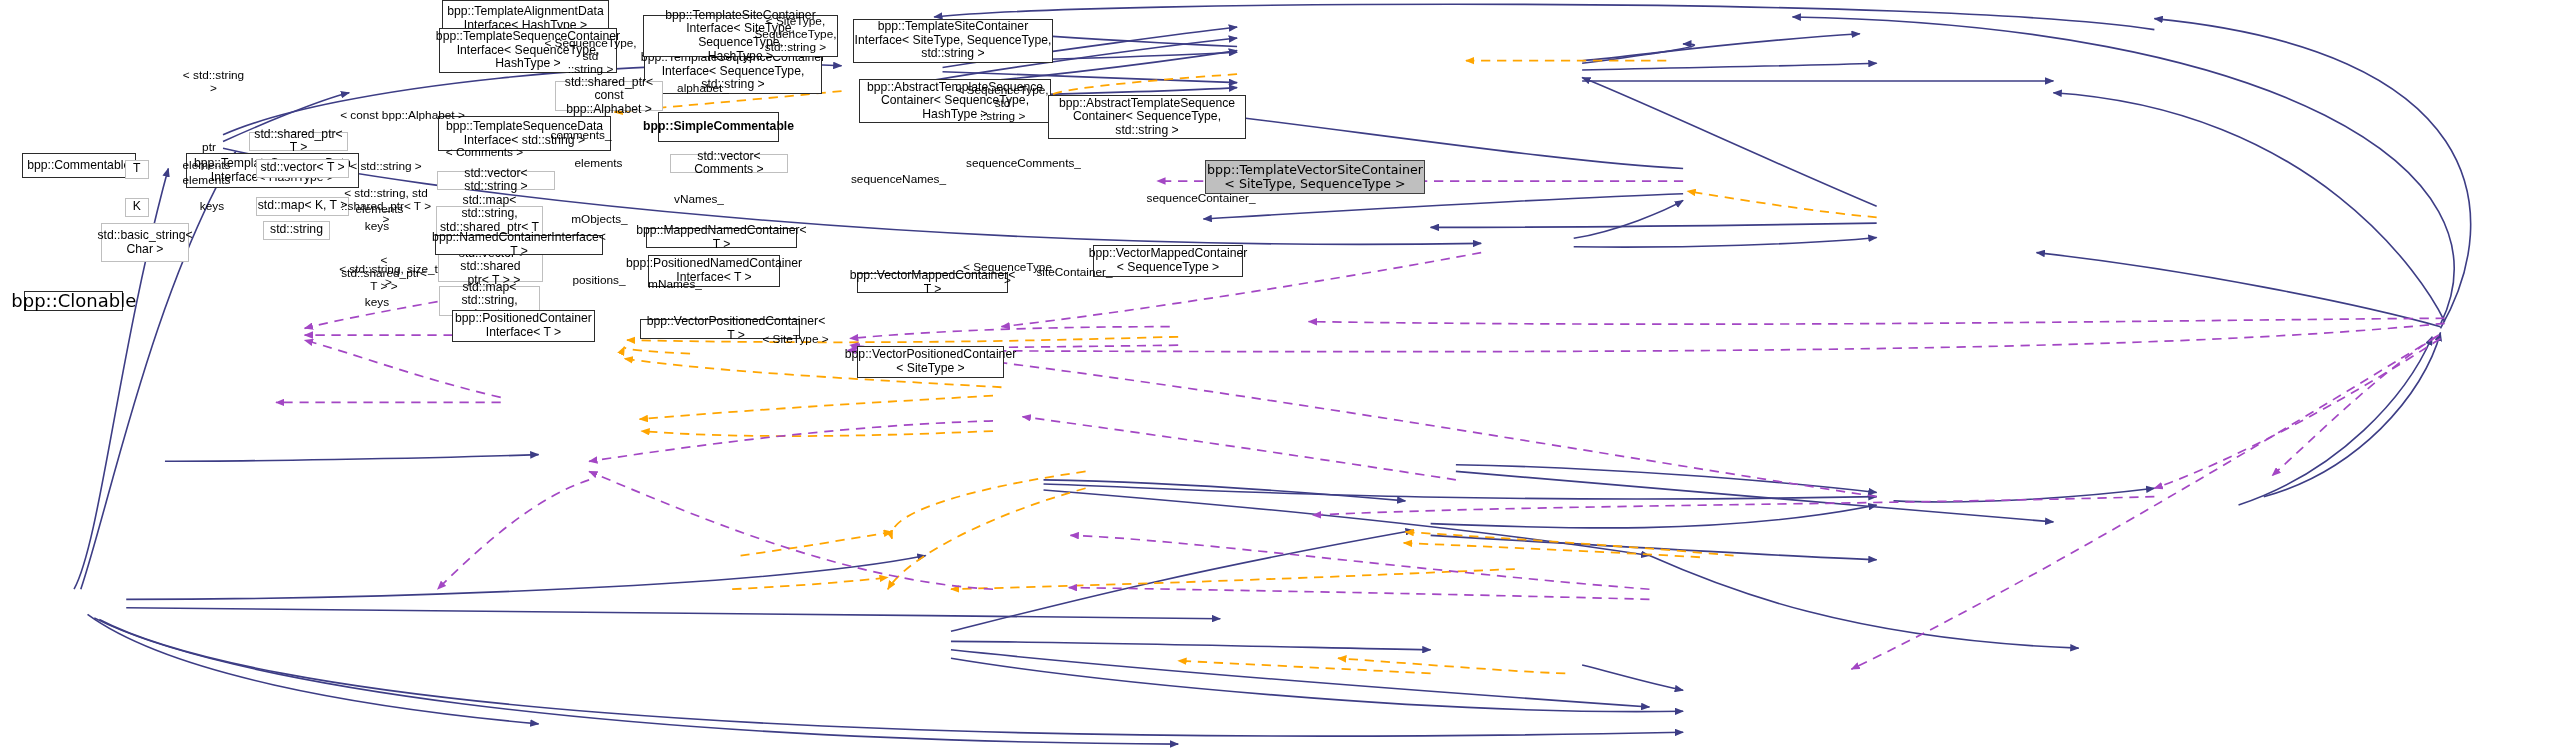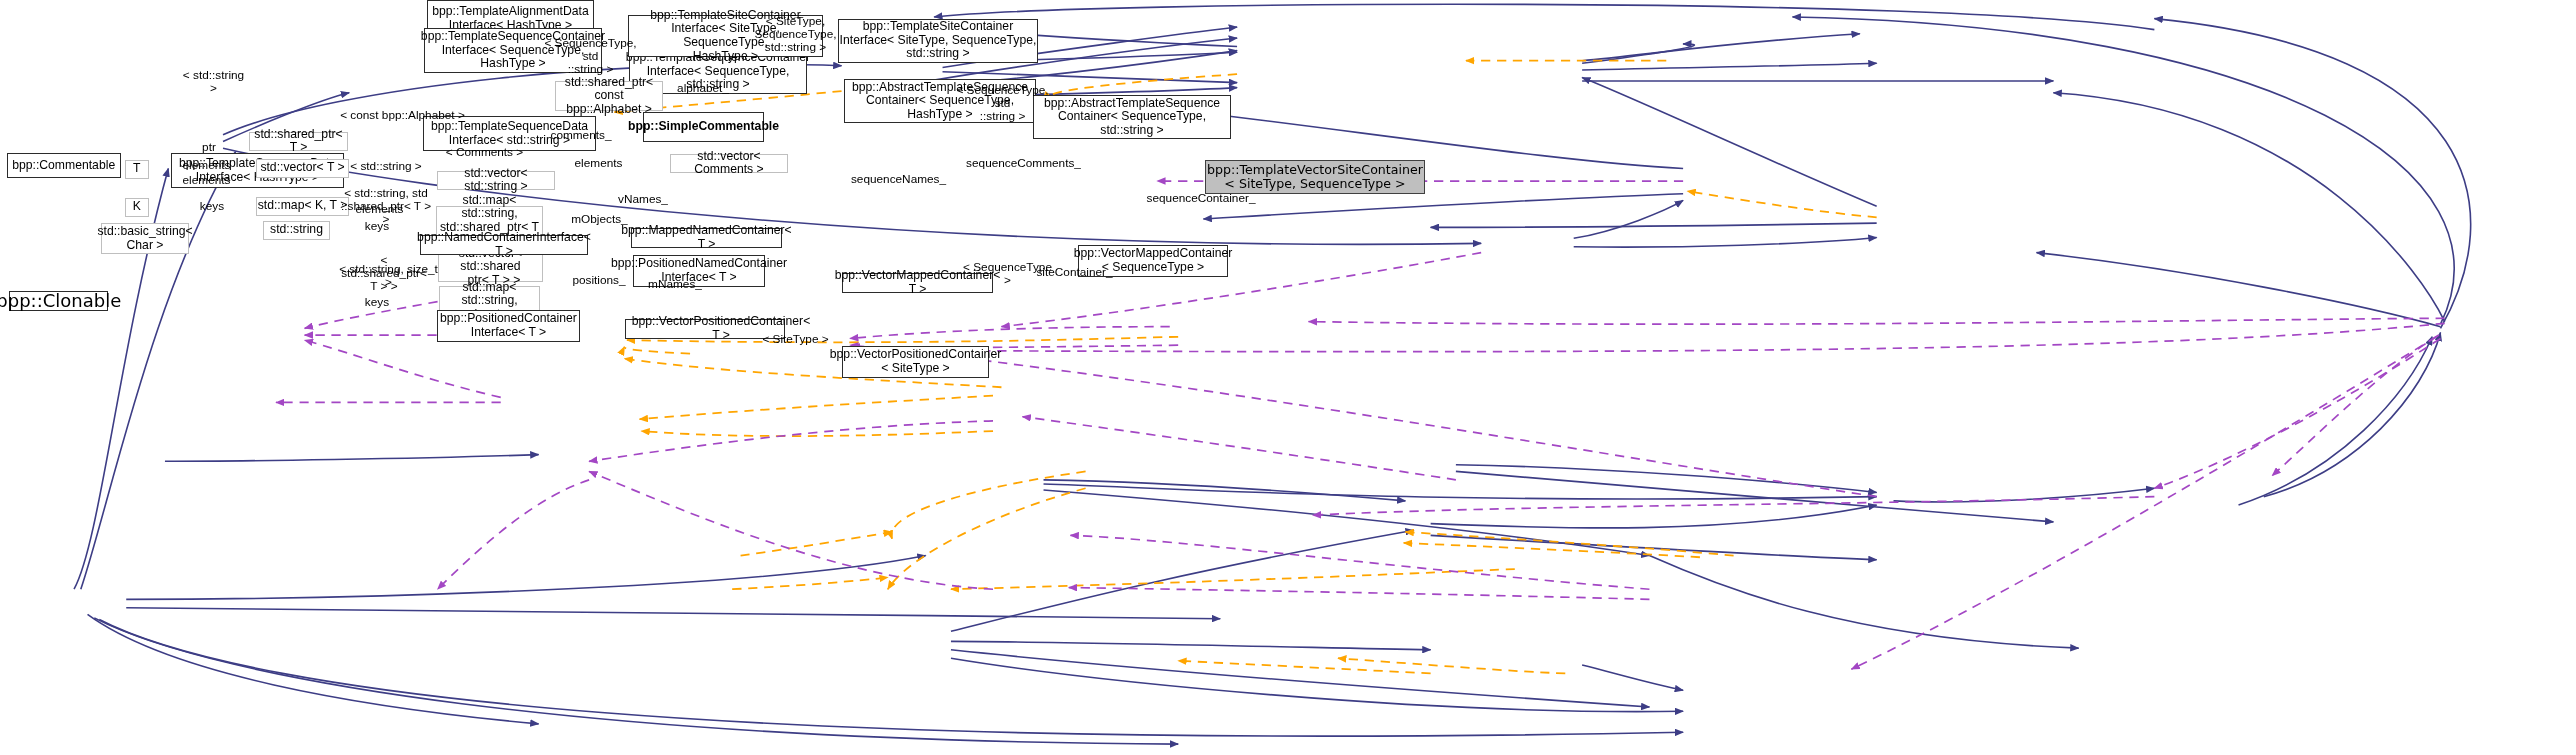--- a/index.html
+++ b/index.html
@@ -25,20 +25,21 @@
     line-height:1.12;
     white-space:pre-line;
     z-index:5;
   }
   
   .cls{
     border:1.3px solid #2b2b2b;
     background:#ffffff;
     color:#000000;
     font-size:12.2px;
+    margin-left:15px;
   }
   
   .tpl{
     border:1px solid #bfbfbf;
     background:#ffffff;
     color:#000000;
     font-size:12.2px;
   }
   
   .focus{
@@ -267,21 +268,21 @@
   <div class="node tpl" style="left:249px; top:132px; width:99px; height:18.5px;">std::shared_ptr&lt; T &gt;</div>
 
   <div class="node tpl" style="left:125px; top:160px; width:23.6px; height:18.5px;">T</div>
 
   <div class="node tpl" style="left:125px; top:198px; width:23.6px; height:18.5px;">K</div>
 
   <div class="node tpl" style="left:256px; top:159px; width:93px; height:18.5px;">std::vector&lt; T &gt;</div>
 
   <div class="node tpl" style="left:256px; top:197px; width:93px; height:18.5px;">std::map&lt; K, T &gt;</div>
 
-  <div class="node tpl" style="left:101px; top:223px; width:88px; height:31px;">std::basic_string&lt;
+  <div class="node tpl" style="left:101px; top:223px; width:88px; height:39px;">std::basic_string&lt;
 Char &gt;</div>
 
   <div class="node tpl" style="left:263px; top:221px; width:67px; height:18.5px;">std::string</div>
 
   <div class="node tpl" style="left:437px; top:171px; width:118px; height:18.5px;">std::vector&lt; std::string &gt;</div>
 
   <div class="node tpl" style="left:642px; top:154px; width:118px; height:18.5px;margin-left:28px;">std::vector&lt; Comments &gt;</div>
 
   <div class="node tpl" style="left:436px; top:206px; width:107px; height:30px;">std::map&lt; std::string,
 std::shared_ptr&lt; T &gt; &gt;</div>
@@ -353,21 +354,21 @@
 
   <div class="elabel" style="left:360px; top:220px; width:34px;">keys</div>
 
   <div class="elabel" style="left:341px; top:254px; width:86px;">&lt; std::shared_ptr&lt;
 T &gt; &gt;</div>
 
   <div class="elabel" style="left:339px; top:263px; width:99px;">&lt; std::string, size_t &gt;</div>
 
   <div class="elabel" style="left:360px; top:296px; width:34px;">keys</div>
 
-  <div class="elabel" style="left:612px; top:193px; width:62px;">vNames_</div>
+  <div class="elabel" style="left:668px; top:193px; width:62px;">vNames_</div>
 
   <div class="elabel" style="left:566px; top:213px; width:67px;">mObjects_</div>
 
   <div class="elabel" style="left:644px; top:278px; width:62px;">mNames_</div>
 
   <div class="elabel" style="left:566px; top:274px; width:66px;">positions_</div>
 
   <div class="elabel" style="left:569px; top:157px; width:59px;">elements</div>
 
   <div class="elabel" style="left:961px; top:157px; width:125px;">sequenceComments_</div>

